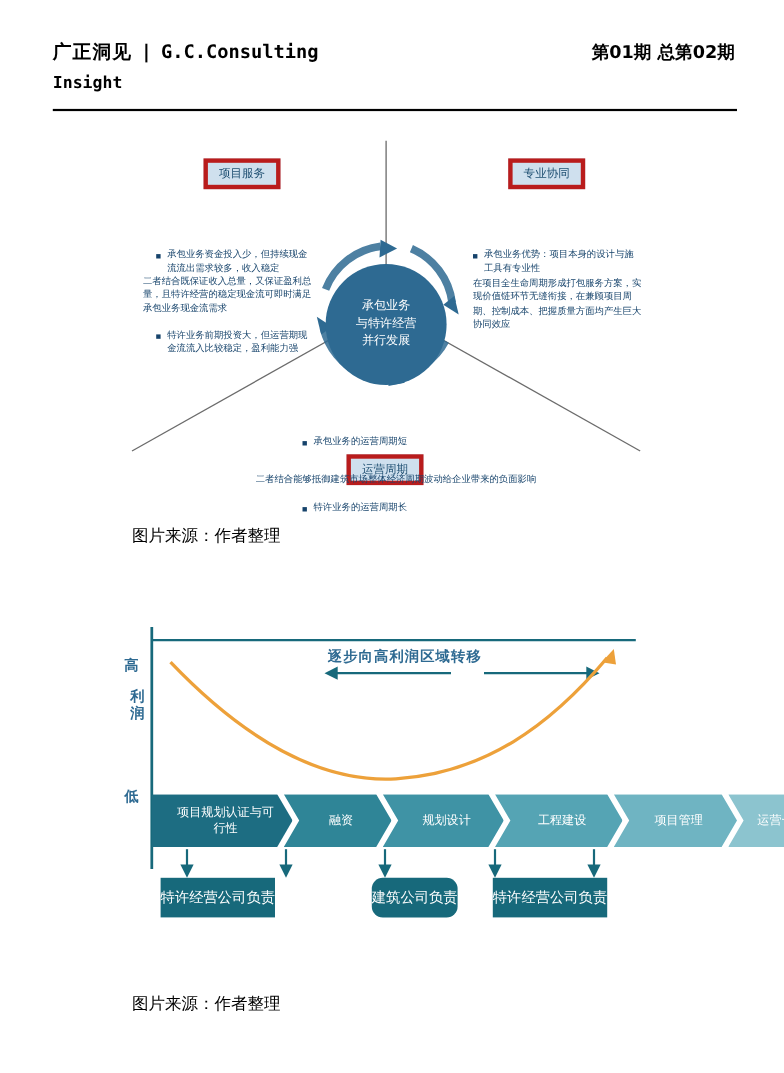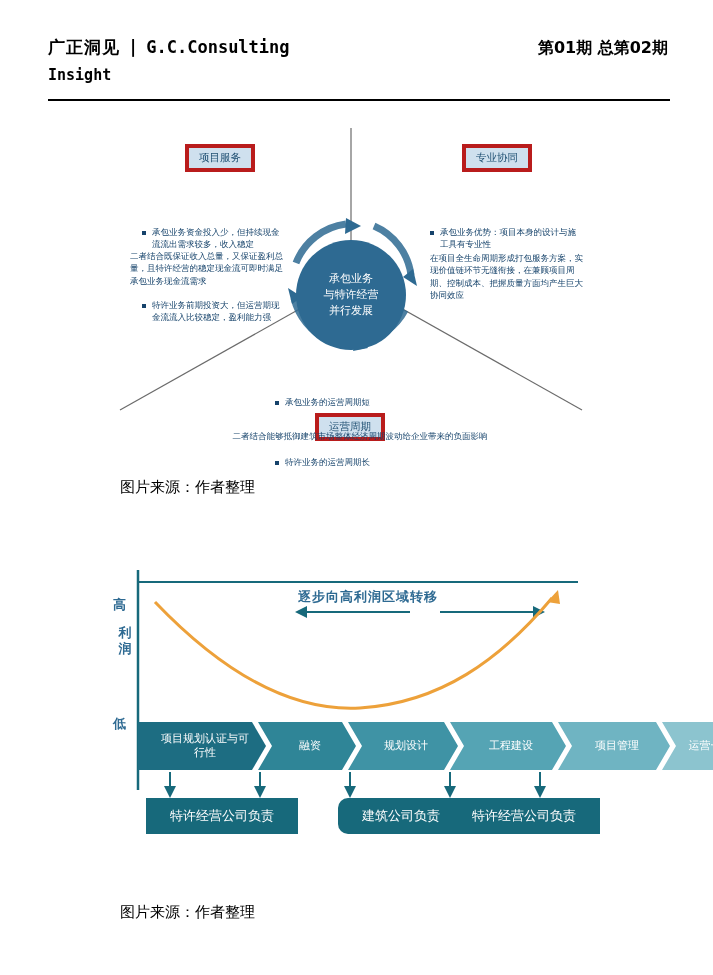--- a/index.html
+++ b/index.html
@@ -203,21 +203,21 @@
   .chev.c0 { clip-path: polygon(0 0, calc(100% - 14px) 0, 100% 50%, calc(100% - 14px) 100%, 0 100%); }
 
   .f2-boxes { position: absolute; left: 28px; top: 258px; width: 470px; }
   .f2-box {
     position: absolute;
     background: #17697b;
     color: #fff;
     font-family: "DejaVu Sans", sans-serif;
     font-size: 13px;
     text-align: center;
-    padding: 9px 24px;
+    padding: 9px 0;
     white-space: nowrap;
   }
   .f2-box.b0 { left: 8px; }
   .f2-box.b1 { left: 200px; border-radius: 10px; }
   .f2-box.b2 { left: 310px; }
 </style>
 </head>
 <body>
 
 <div class="header">

